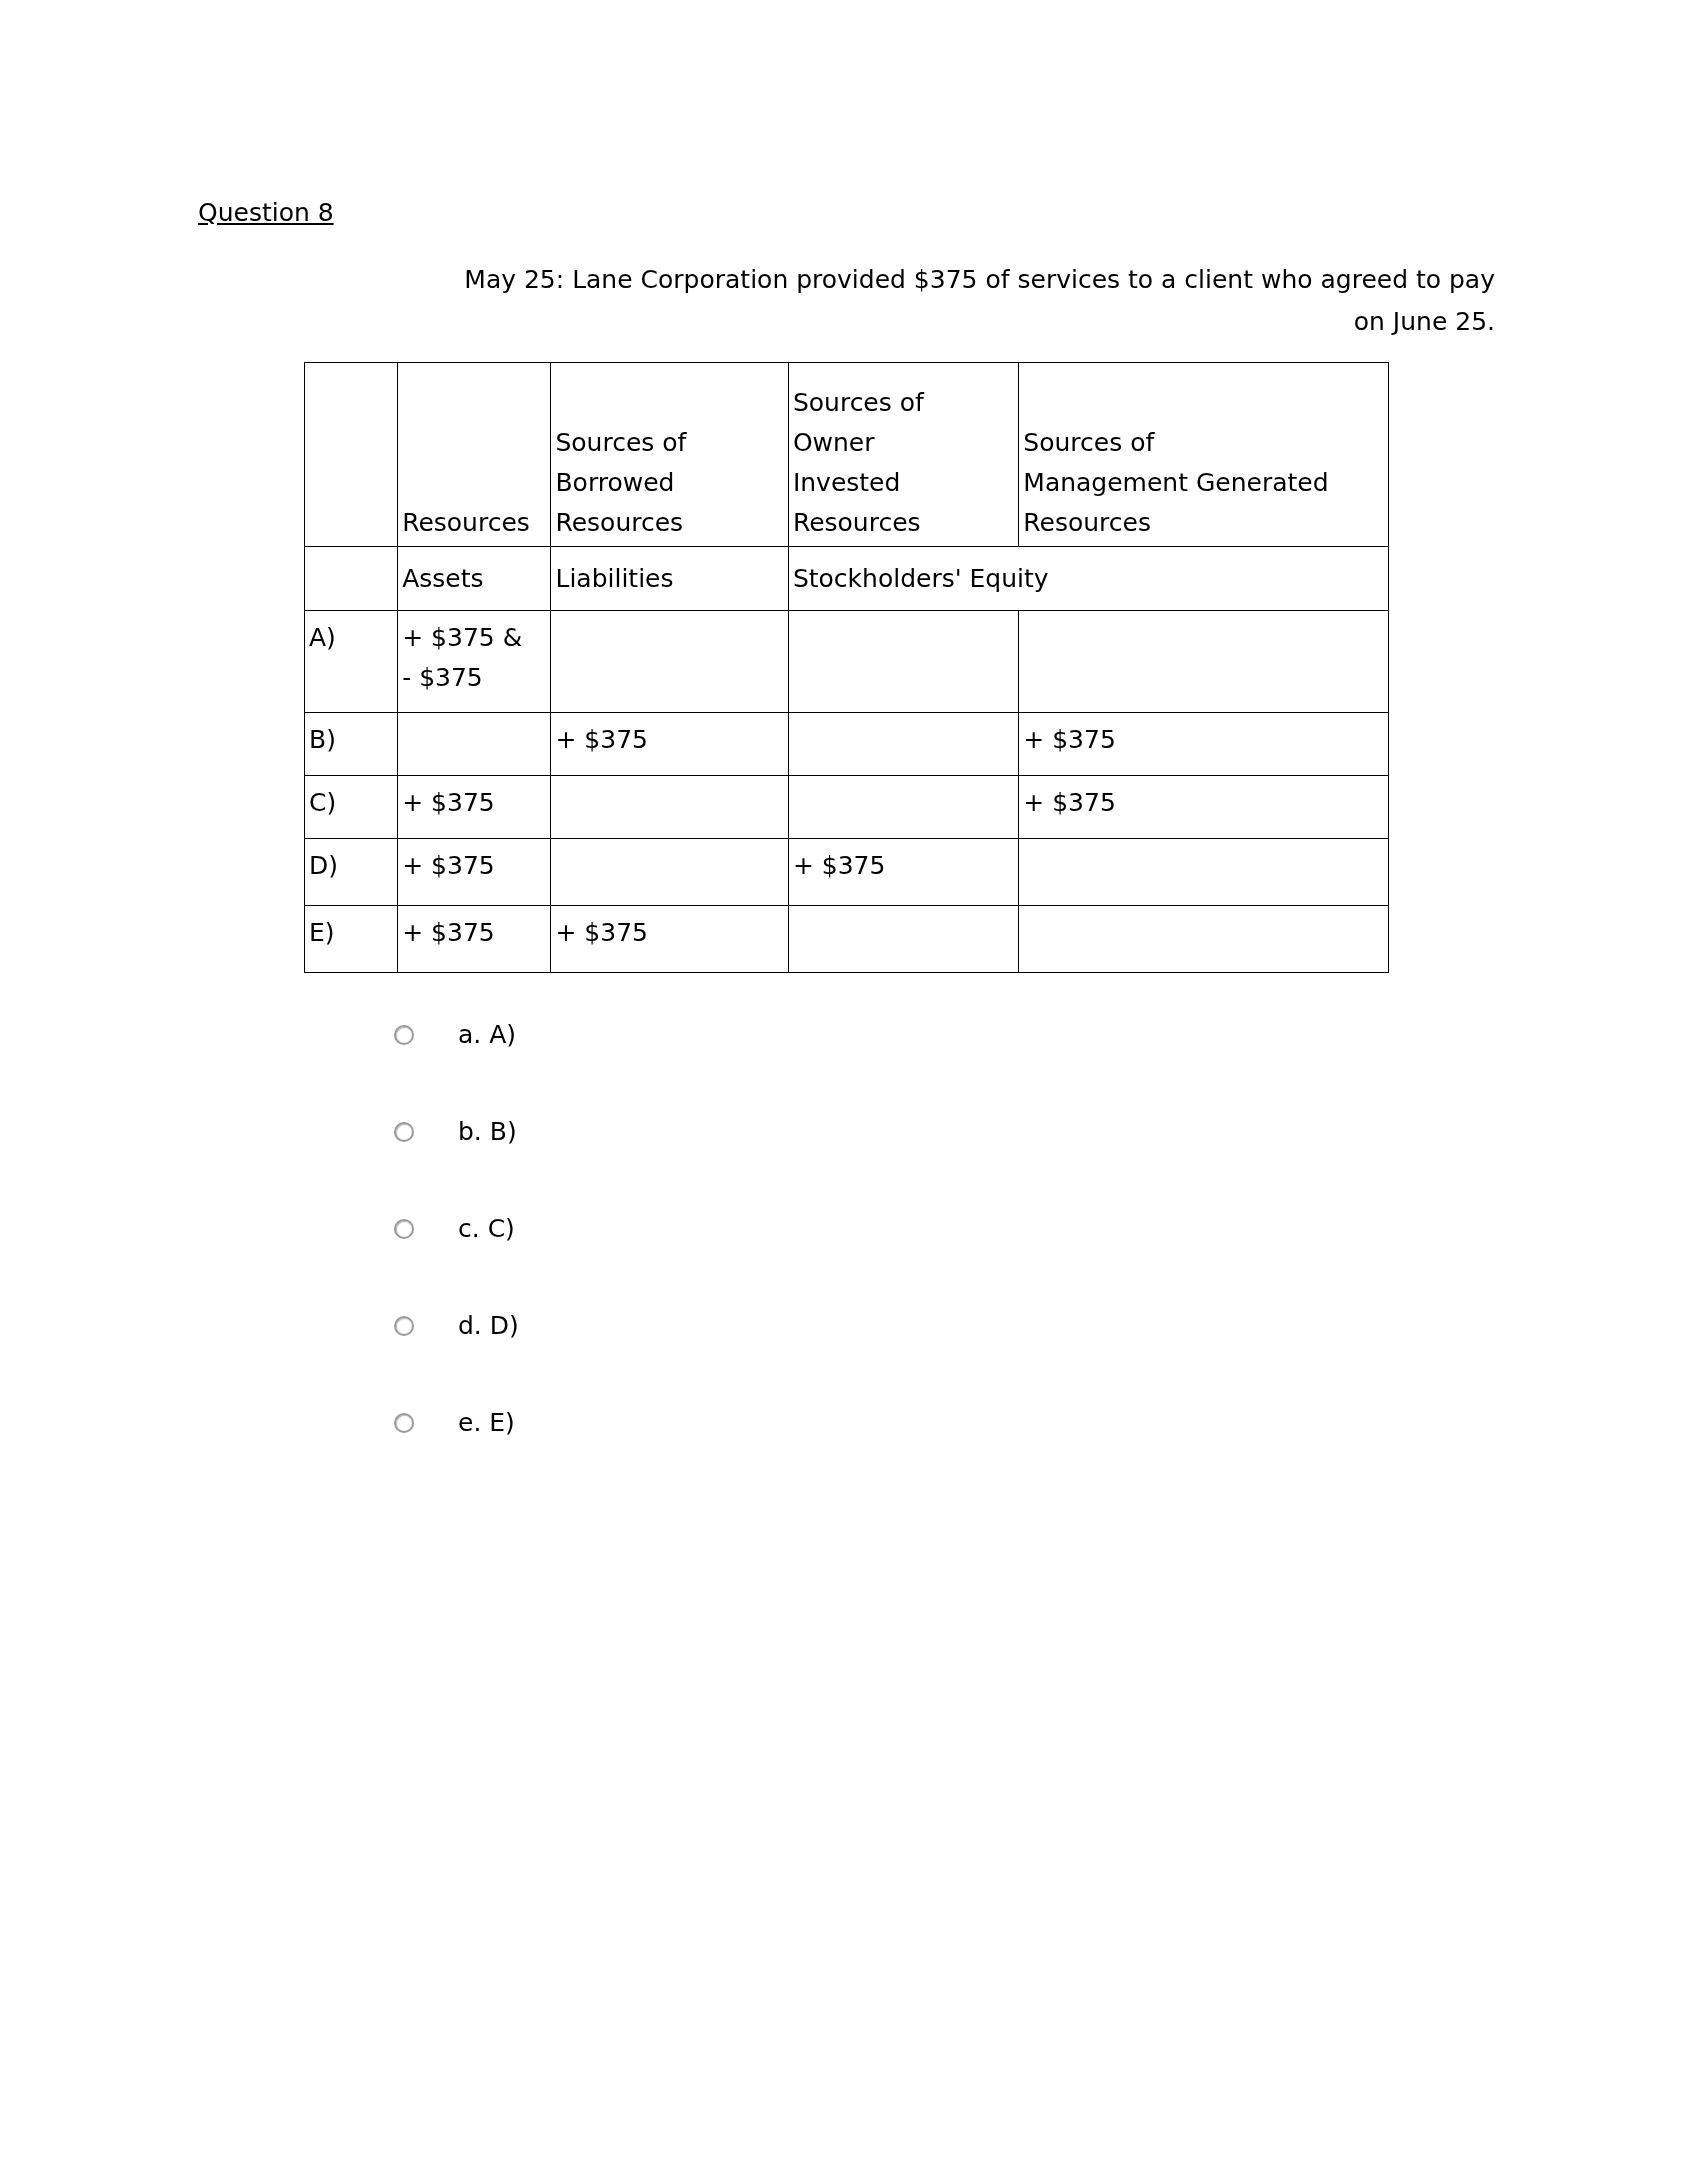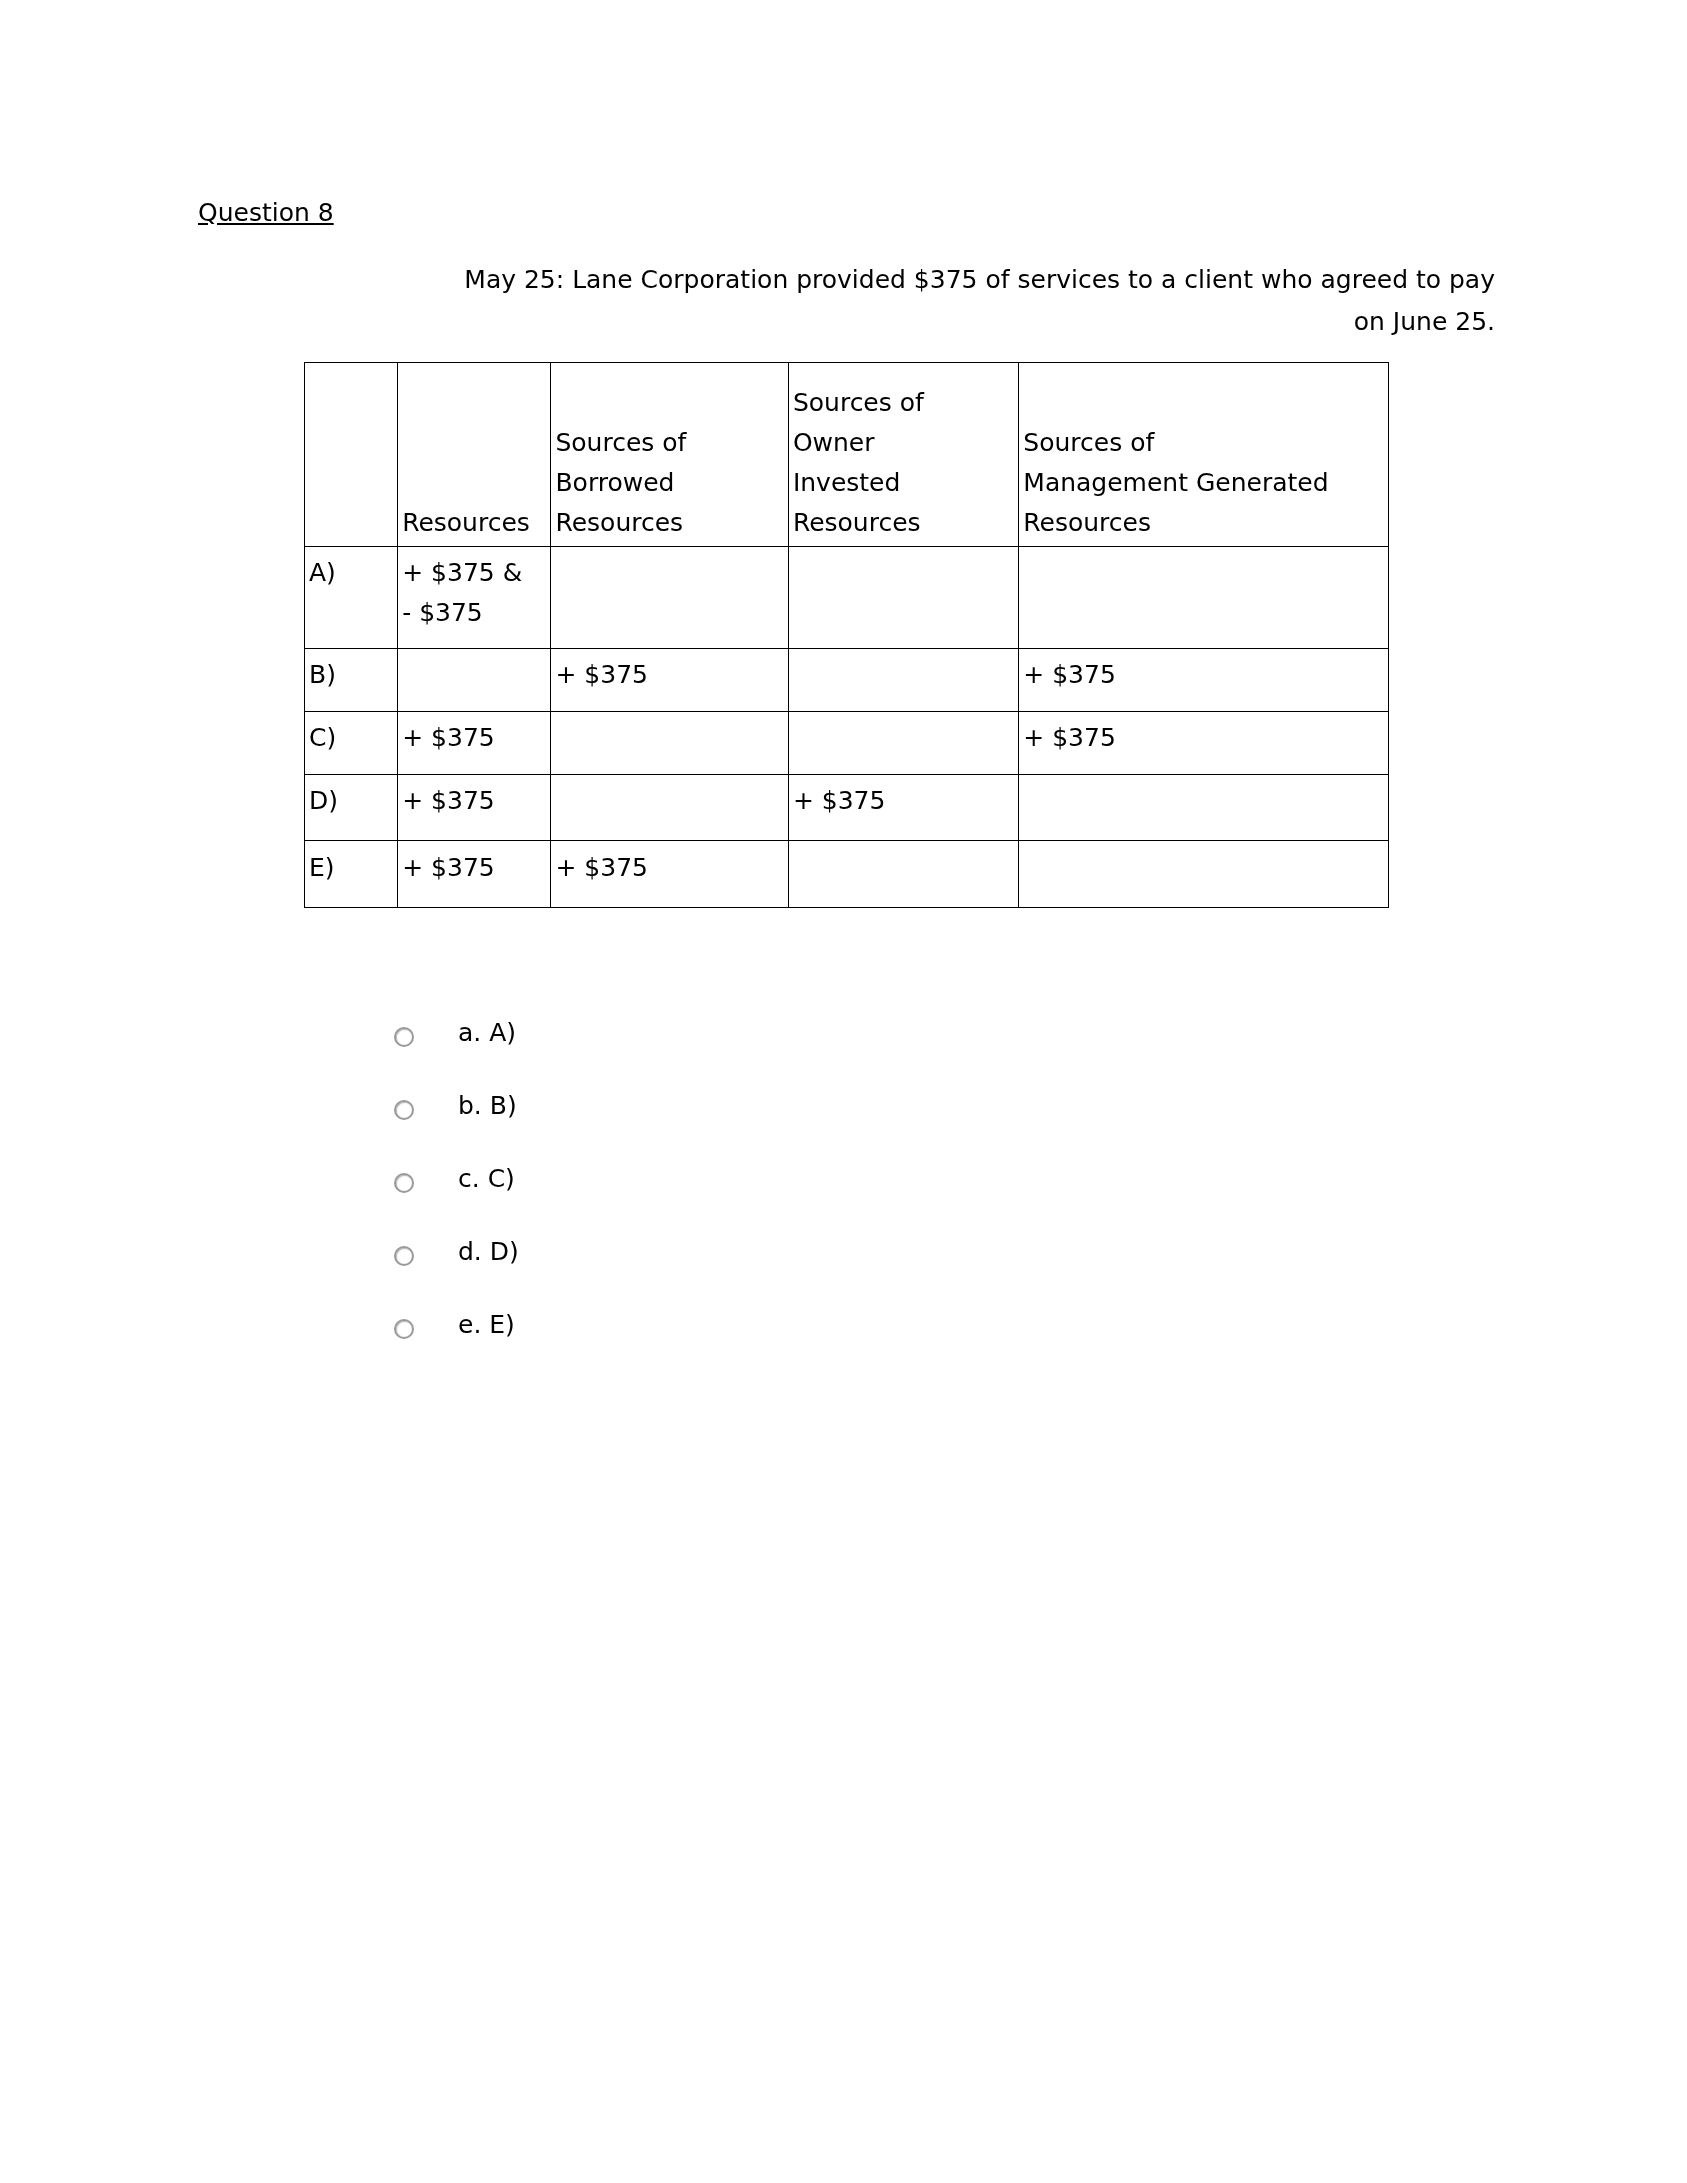--- a/index.html
+++ b/index.html
@@ -70,22 +70,23 @@
     vertical-align: bottom;
     padding-bottom: 9.3px;
   }
   .options {
     position: absolute;
     left: 394px;
     top: 974px;
   }
   .option-row {
     display: flex;
-    align-items: flex-end;
+    align-items: center;
     height: 73px;
+    margin-top: 24px;
   }
   .radio {
     display: inline-block;
     width: 16px;
     height: 16px;
     border-radius: 50%;
     background: #ffffff;
     border: 2px solid #9a9a9a;
     box-shadow: inset 0.7px 0.7px 1.3px rgba(0,0,0,0.35), 0.7px 0.7px 0 rgba(255,255,255,0.9);
     flex: 0 0 auto;
@@ -121,20 +122,26 @@
 Borrowed
 Resources</td>
         <td>Sources of
 Owner
 Invested
 Resources</td>
         <td>Sources of
 Management Generated
 Resources</td>
       </tr>
+      <tr class="hdr2">
+        <td class="label-col"></td>
+        <td>Assets</td>
+        <td>Liabilities</td>
+        <td colspan="2">Stockholders' Equity</td>
+      </tr>
       <tr class="data row-a">
         <td class="label-col va-bottom">A)</td>
         <td>+ $375 &amp;
 - $375</td>
         <td></td>
         <td></td>
         <td></td>
       </tr>
       <tr class="data row-b">
         <td class="label-col">B)</td>

